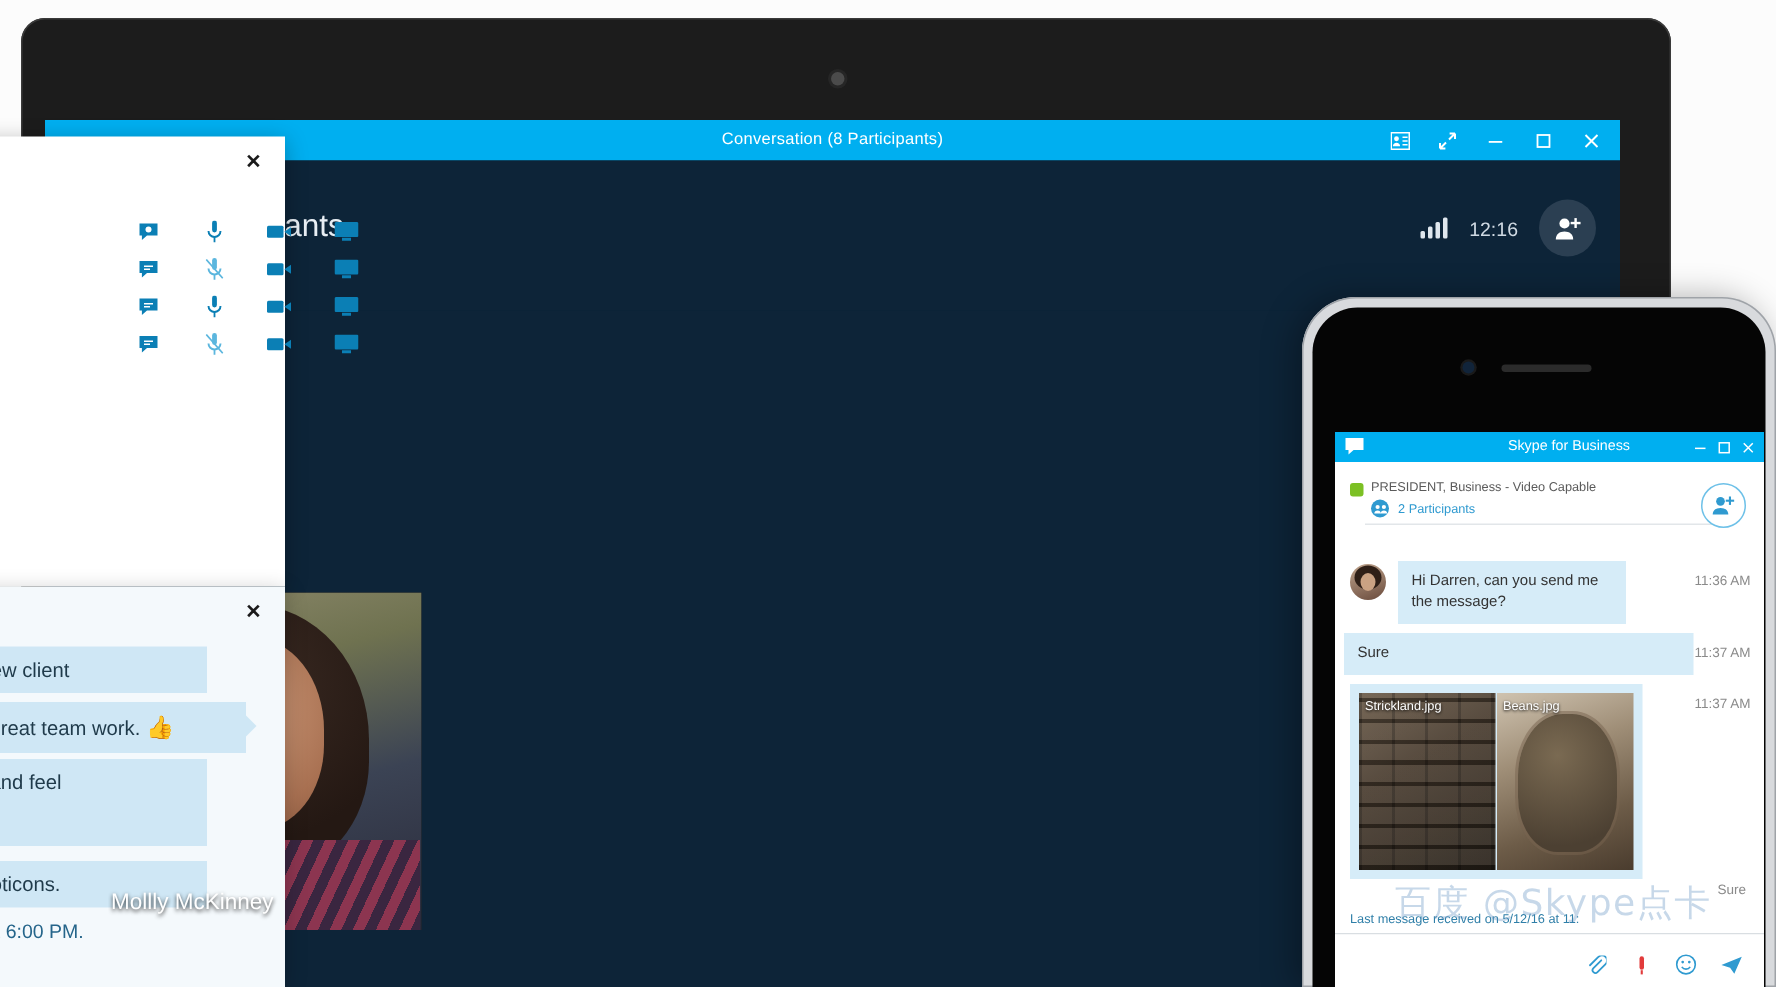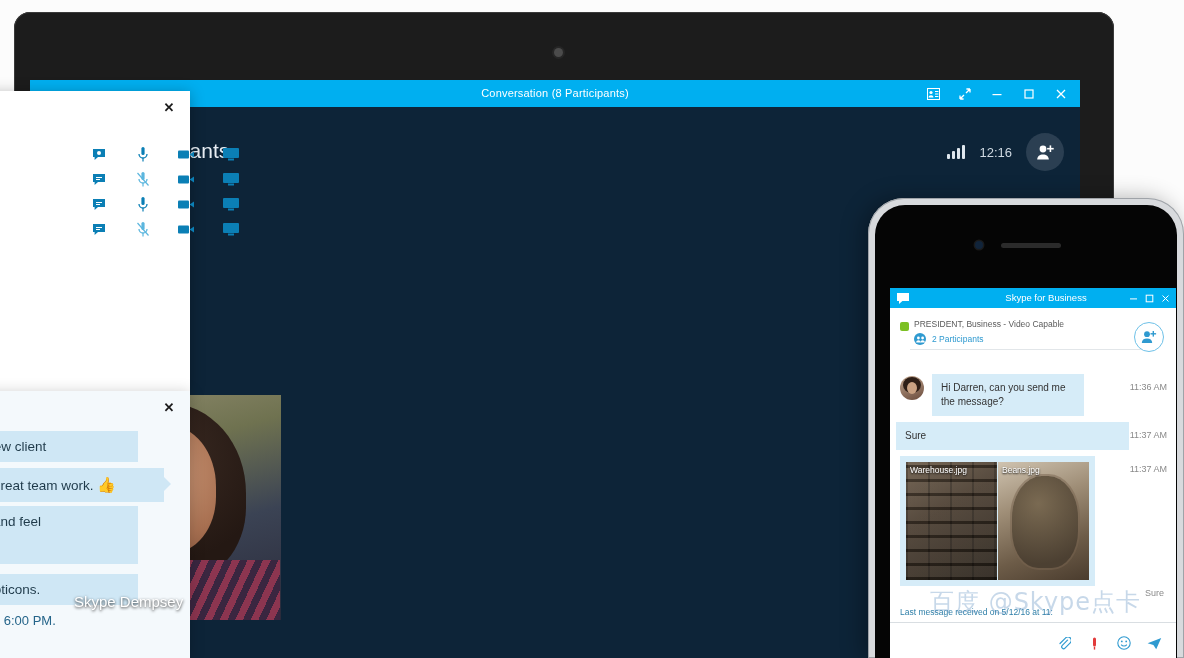--- a/index.html
+++ b/index.html
@@ -214,21 +214,21 @@
 
       <div class="video-stage">
 
         <div class="tile t1">
           <div class="por p1bg">
             <div class="win-bk"></div>
             <div class="hair1"></div>
             <div class="face f1"></div>
             <div class="body1"></div>
           </div>
-          <div class="nm">Skype Dempsey</div>
+          <div class="nm">Mollly McKinney</div>
         </div>
 
 
 
       </div>
     </div>
   </div>
 
   <div class="panel-a">
     <div class="xbtn">✕</div>
@@ -434,21 +434,21 @@
 
           <div class="msgrow">
             <div class="mbub plain">Sure</div>
             <div class="mtime">11:37 AM</div>
           </div>
 
           <div class="msgrow">
             <div class="imgs">
               <div class="imgrow">
                 <div class="shot wh">
-                  <span class="cap">Warehouse.jpg</span>
+                  <span class="cap">Strickland.jpg</span>
                 </div>
                 <div class="shot bn">
                   <span class="cap">Beans.jpg</span>
                 </div>
               </div>
             </div>
             <div class="mtime">11:37 AM</div>
             <div class="sent">Sure</div>
           </div>
 

